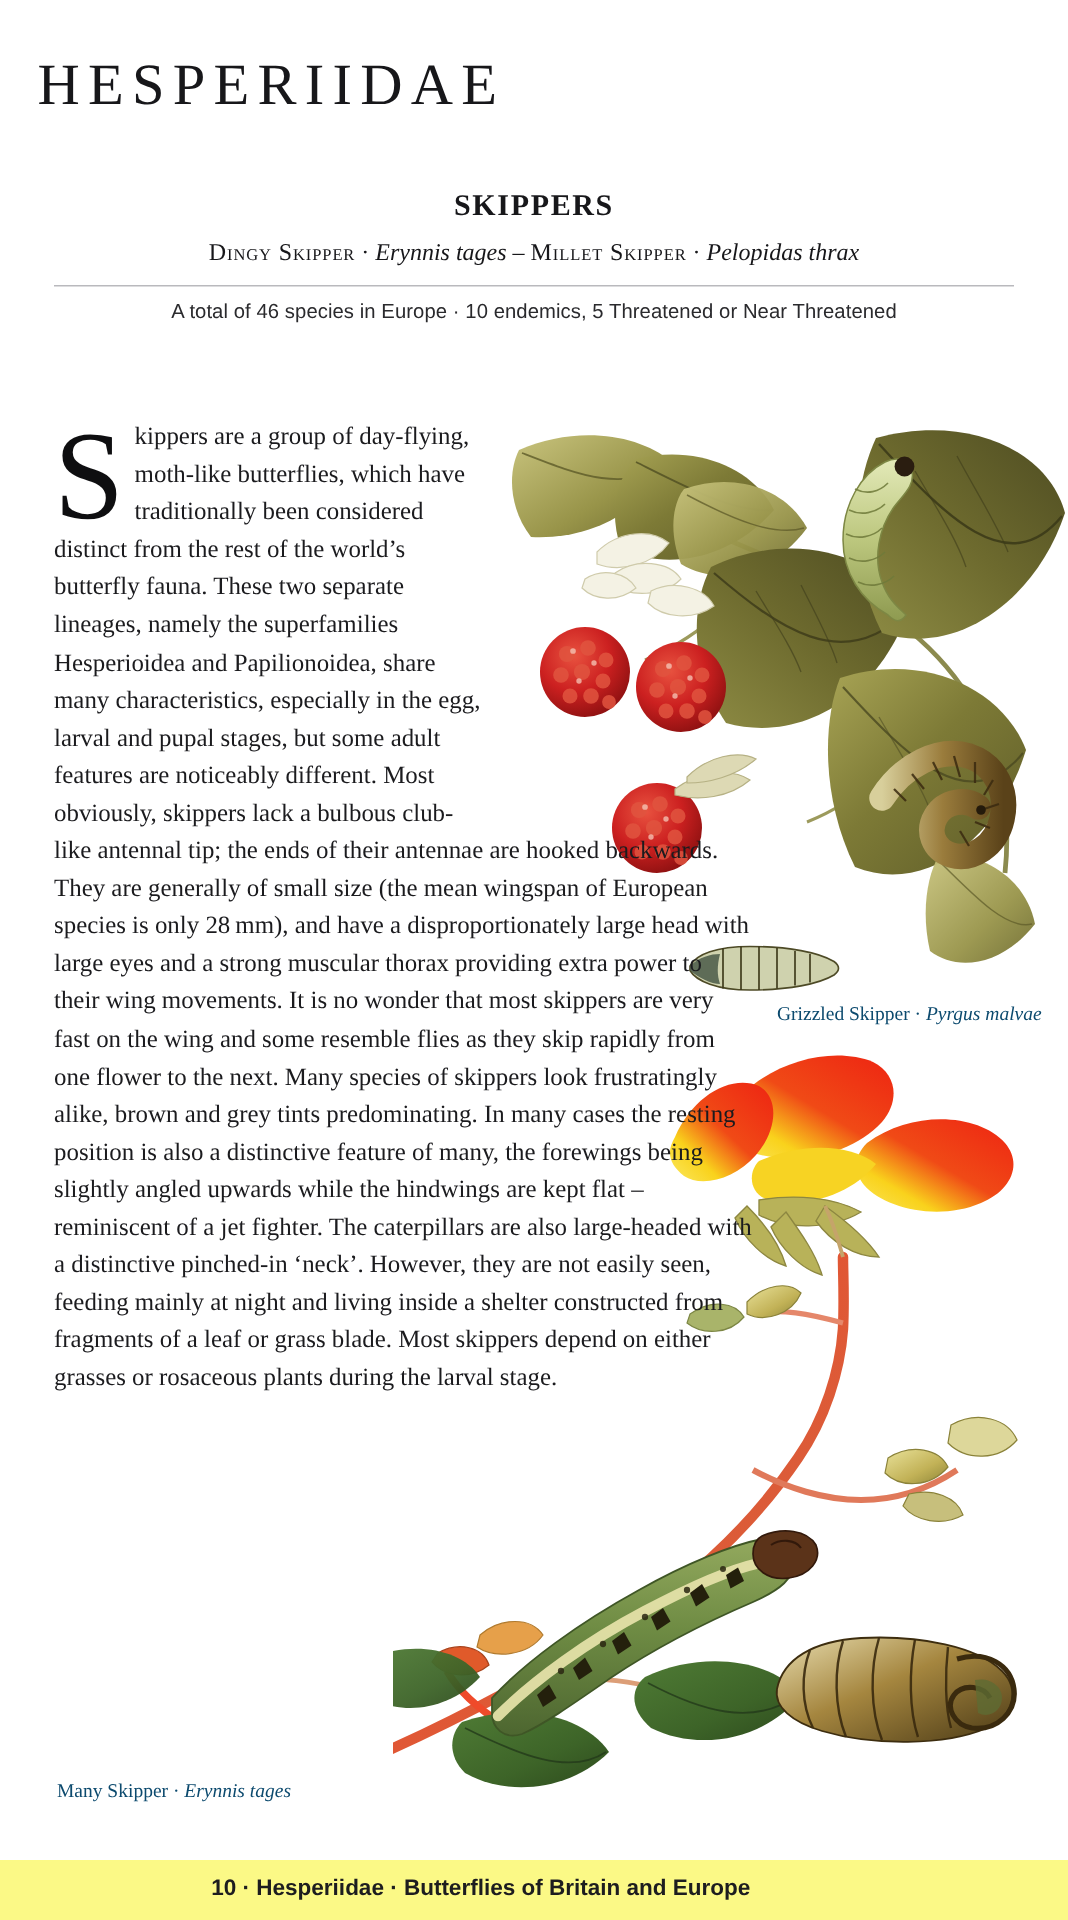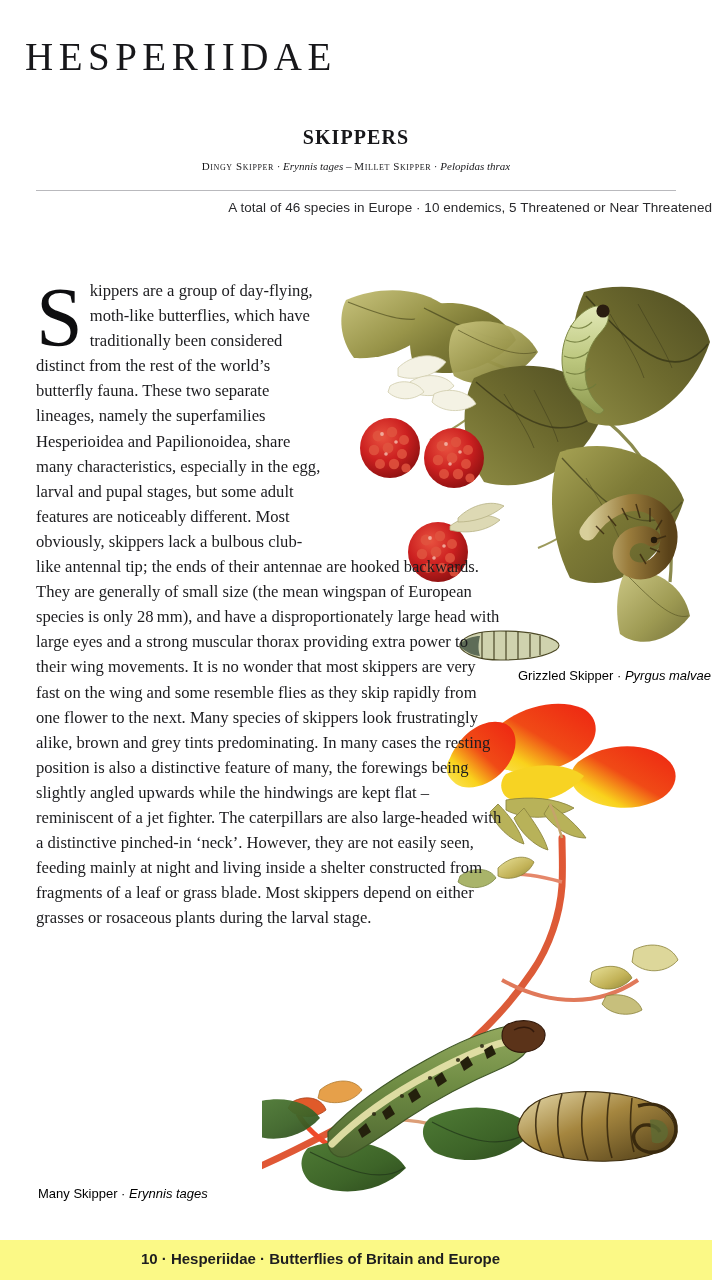--- a/index.html
+++ b/index.html
@@ -43,21 +43,21 @@
     letter-spacing: 1.1px;
     color: #17171a;
   }
   .span-line {
     position: absolute;
     top: 160px;
     left: 0;
     width: 712px;
     text-align: center;
     font-family: "Liberation Serif", serif;
-    font-size: 11px;
+    font-size: 16px;
     color: #17171a;
     white-space: nowrap;
   }
   .span-line .sc {
     font-variant: small-caps;
     letter-spacing: 0.6px;
   }
   .span-line .it { font-style: italic; }
   .span-line .sep { font-style: normal; }
 
@@ -68,21 +68,21 @@
     width: 640px;
     height: 1px;
     background: #b9b9bd;
   }
 
   .stats-line {
     position: absolute;
     top: 200px;
     left: 0;
     width: 712px;
-    text-align: right;
+    text-align: center;
     font-family: "Liberation Sans", sans-serif;
     font-size: 13.5px;
     color: #2a2a2d;
     letter-spacing: 0.05px;
   }
 
   
   .body-col {
     position: absolute;
     top: 278px;
@@ -108,23 +108,23 @@
     font-size: 84px;
     line-height: 68px;
     padding: 6px 7px 0 0;
     color: #0e0e10;
     font-weight: 400;
   }
 
   
   .caption {
     position: absolute;
-    font-family: Liberation Sans, sans-serif;
+    font-family: Liberation Serif, serif;
     font-size: 13px;
-    color: #000000;
+    color: #0c4a6e;
     white-space: nowrap;
   }
   .caption .it { font-style: italic; }
   .caption-grizzled { top: 668px; left: 518px; }
   .caption-dingy   { top: 1186px; left: 38px; }
 
   
   .footer-bar {
     position: absolute;
     left: 0;

